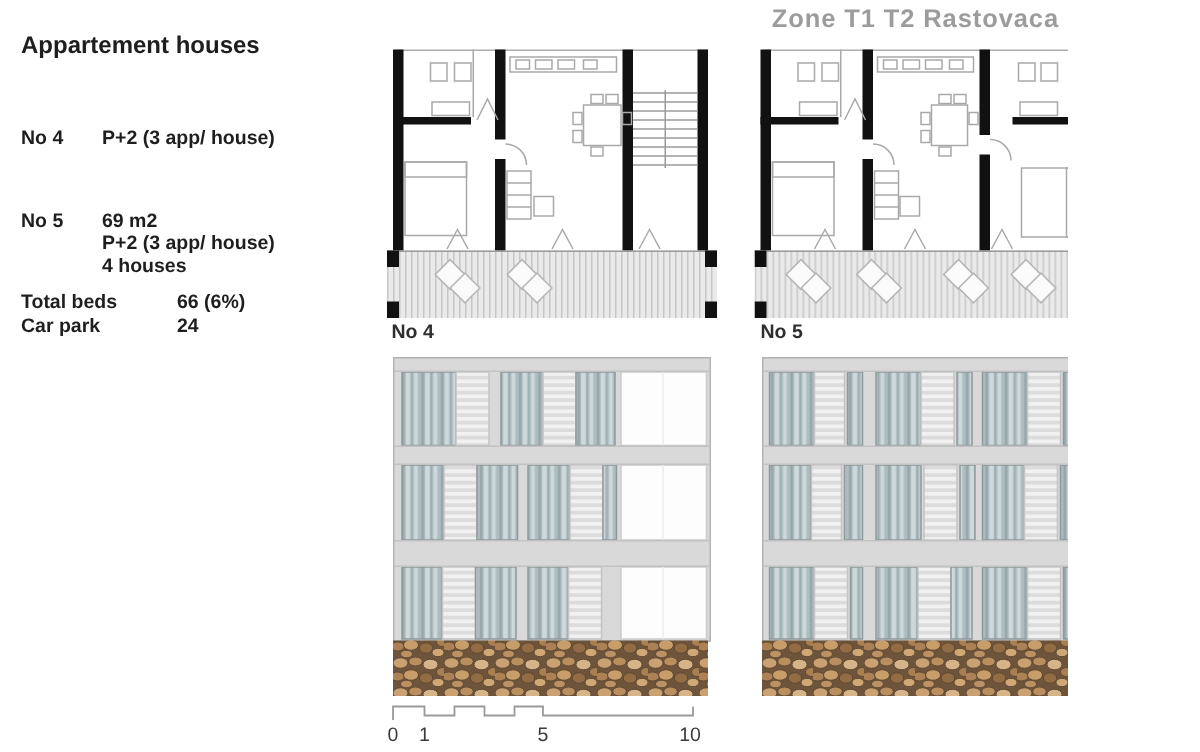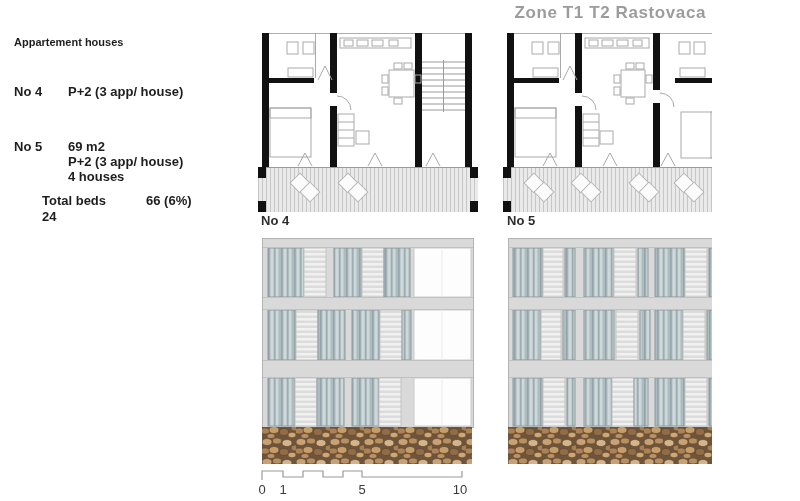--- a/index.html
+++ b/index.html
@@ -2,24 +2,24 @@
 <html><head>
 <meta charset="utf-8">
 <style>
   html,body{margin:0;padding:0;background:#fff;}
   .canvas{position:relative;width:712px;height:501px;background:#ffffff;overflow:hidden;
           font-family:"Liberation Sans",sans-serif;}
   .abs{position:absolute;}
   .page-title{position:absolute;top:3px;right:6px;font-size:17px;font-weight:bold;
               color:#9c9c9c;letter-spacing:.6px;white-space:nowrap;}
   .info{color:#1e1e1e;font-weight:bold;}
-  .info-heading{position:absolute;left:14px;top:32px;font-size:11px;line-height:20px;}
+  .info-heading{position:absolute;left:14px;top:21px;font-size:16px;line-height:20px;}
   .unit-row{position:absolute;left:14px;display:flex;font-size:13px;line-height:15px;}
   .unit-label{width:54px;flex:none;}
-  .totals{position:absolute;left:14px;top:193px;font-size:13px;line-height:15.5px;margin-left:28px;}
+  .totals{position:absolute;left:14px;top:193px;font-size:13px;line-height:15.5px;}
   .totals-row{display:flex;}
   .totals-label{width:104px;flex:none;}
   .plan-caption{position:absolute;font-size:13px;font-weight:bold;color:#2e2e2e;}
   svg{display:block;}
 </style>
 </head>
 <body>
 
 <div class="canvas">
 
@@ -77,20 +77,21 @@
         <div>4 houses</div>
       </div>
     </div>
 
     <div class="totals">
       <div class="totals-row">
         <div class="totals-label">Total beds</div>
         <div>66 (6%)</div>
       </div>
       <div class="totals-row">
+        <div class="totals-label">Car park</div>
         <div>24</div>
       </div>
     </div>
   </div>
 
   <svg class="abs" style="left:258px;top:30px" width="220" height="182" viewBox="0 0 220 182">
     <g stroke="#adadad" fill="none" stroke-width="1">
       <line x1="7" y1="3.5" x2="214" y2="3.5"></line>
     </g>
 

